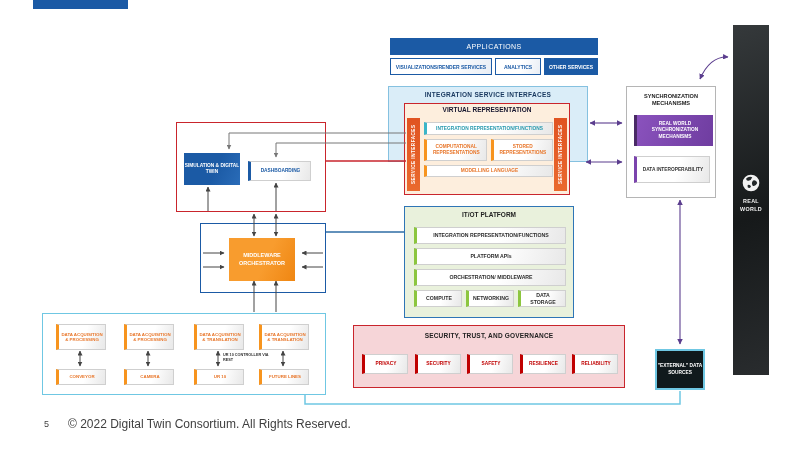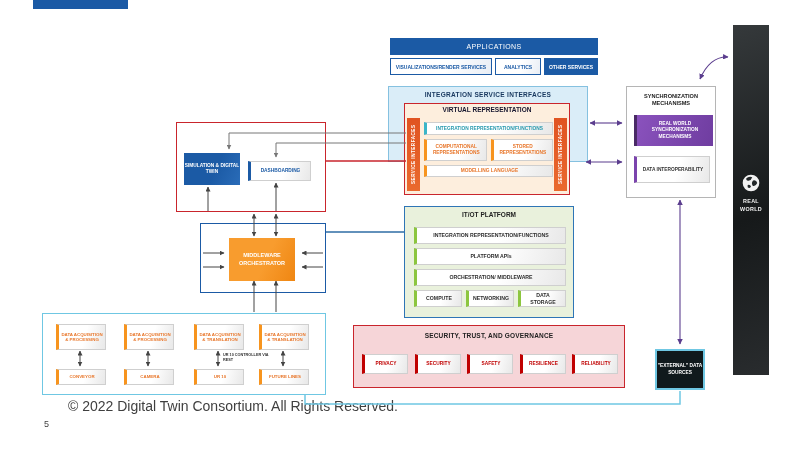--- a/index.html
+++ b/index.html
@@ -90,21 +90,21 @@
   .stg-title{margin-top:6px;font-size:6.5px;color:#222;text-align:center;font-weight:bold;letter-spacing:.2px;}
   .stg-row{position:absolute;left:8px;top:28px;width:256px;display:flex;justify-content:space-between;}
   .stg-row .wbox{width:46px;height:20px;font-size:4.8px;}
 
   
   .ext{left:655px;top:349px;width:50px;height:41px;background:#10191c;border:2px solid #6fc7e3;z-index:5;
        color:#fff;font-size:4.8px;font-weight:bold;line-height:1.45;}
 
   
   .footer-num{left:44px;top:419px;font-size:9px;color:#3f3f3f;}
-  .footer-copy{left:68px;top:398px;font-size:14px;color:#3f3f3f;}
+  .footer-copy{left:68px;top:417px;font-size:12px;color:#3f3f3f;}
 </style>
 </head>
 <body>
 
 <div class="slide">
 
   <div class="top-bar"></div>
 
   <div class="panel apps">
     <div class="apps-header ctr">APPLICATIONS</div>

